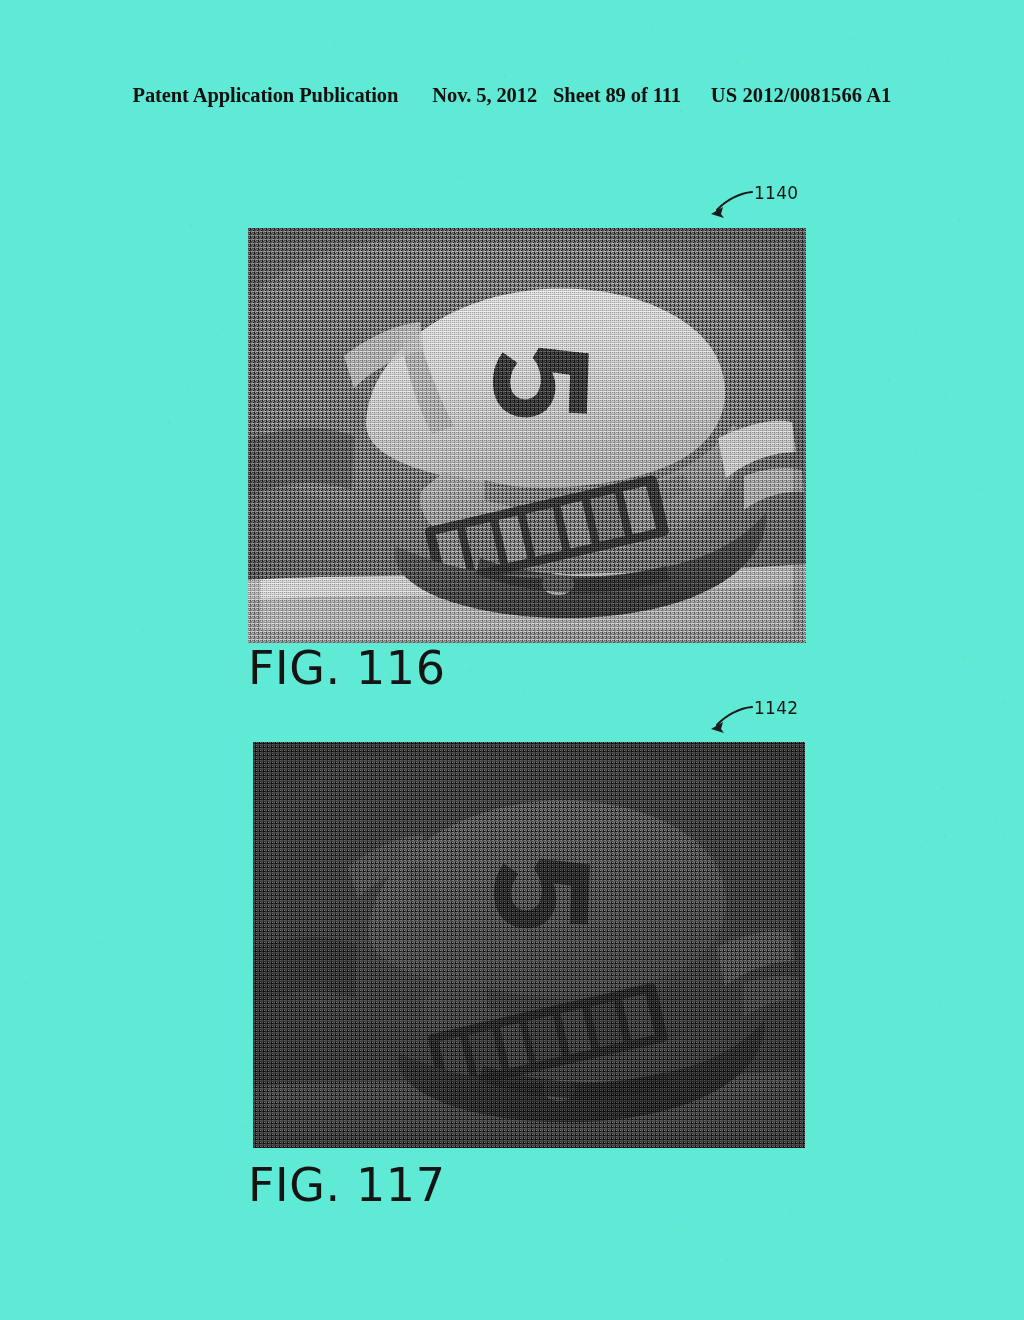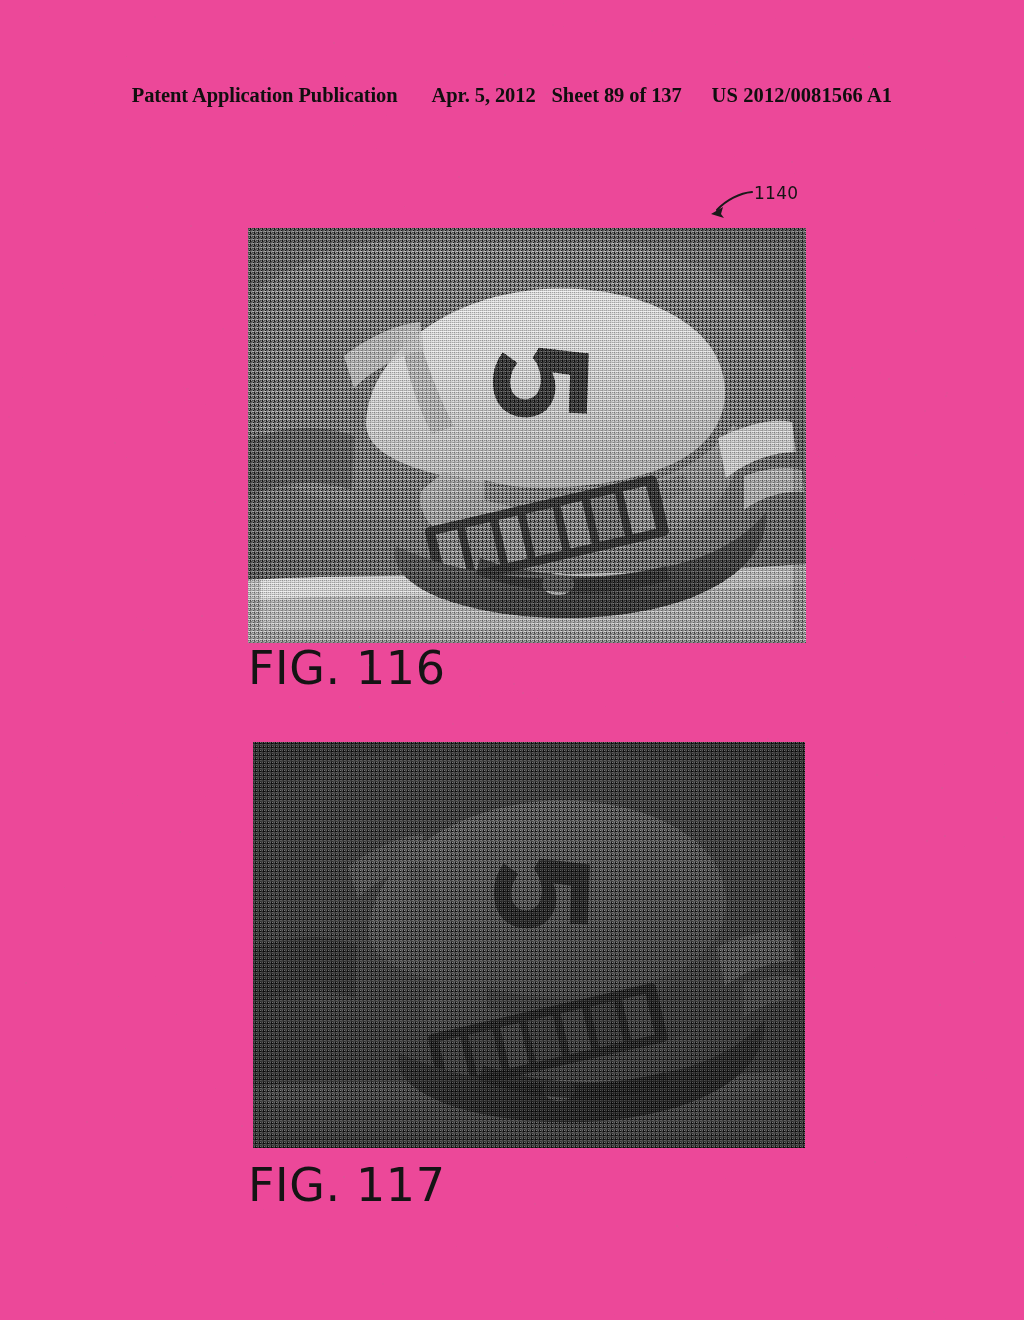--- a/index.html
+++ b/index.html
@@ -16,21 +16,21 @@
     overflow: hidden;
     -webkit-font-smoothing: none;
   }
 
   
   #page {
     position: absolute;
     left: 0; top: 0;
     width: 1024px;
     height: 1320px;
-    background: #ec4899;
+    background: #5eead4;
   }
 
   
   #speckle {
     position: absolute;
     left: 0; top: 0;
     width: 1024px; height: 1320px;
     pointer-events: none;
     opacity: .30;
   }
@@ -146,22 +146,22 @@
     white-space: nowrap;
   }
 </style>
 </head>
 <body>
 
 <div id="page">
 
   <div id="header">
     <span class="h-pub">Patent Application Publication</span>
-    <span class="h-date">Apr. 5, 2012</span>
-    <span class="h-sheet">Sheet 89 of 137</span>
+    <span class="h-date">Nov. 5, 2012</span>
+    <span class="h-sheet">Sheet 89 of 111</span>
     <span class="h-num">US 2012/0081566 A1</span>
   </div>
 
   <div class="callout" id="callout-1140">
     <svg width="140" height="48" viewBox="0 0 140 48">
       <path d="M46,9 C34,10 20,17 11,27" fill="none" stroke="#1a1a1a" stroke-width="2.1" stroke-linecap="round"></path>
       <path d="M5,31 L17,24 L15,31 L18,35 Z" fill="#1a1a1a"></path>
     </svg>
     <span class="ref-label">1140</span>
   </div>
@@ -251,20 +251,27 @@
 
         <rect x="0" y="0" width="558" height="415" fill="none" stroke="#4a4a4a" stroke-width="26" opacity=".22"></rect>
       </svg>
       <div class="halftone"></div>
       <div class="halftone2"></div>
     </div>
   </div>
 
   <div class="caption" id="fig-116-caption">FIG. 116</div>
 
+  <div class="callout" id="callout-1142">
+    <svg width="140" height="48" viewBox="0 0 140 48">
+      <path d="M46,9 C34,10 20,17 11,27" fill="none" stroke="#1a1a1a" stroke-width="2.1" stroke-linecap="round"></path>
+      <path d="M5,31 L17,24 L15,31 L18,35 Z" fill="#1a1a1a"></path>
+    </svg>
+    <span class="ref-label">1142</span>
+  </div>
 
   <div class="figure-block" id="fig-117-block">
     <div class="photo" id="fig-117-photo">
       <svg class="scene" viewBox="0 0 552 406" preserveAspectRatio="none">
         <defs>
           <radialGradient id="bgGrad117" cx="48%" cy="40%" r="78%">
             <stop offset="0%" stop-color="#7c7c7c"></stop>
             <stop offset="55%" stop-color="#676767"></stop>
             <stop offset="100%" stop-color="#4c4c4c"></stop>
           </radialGradient>

